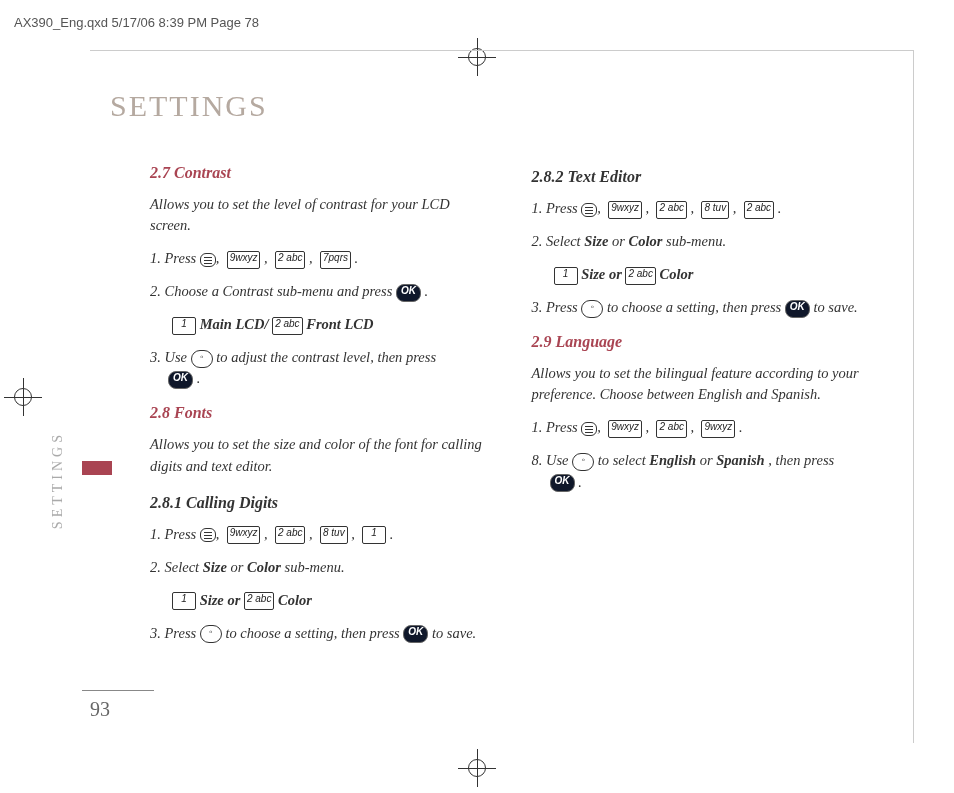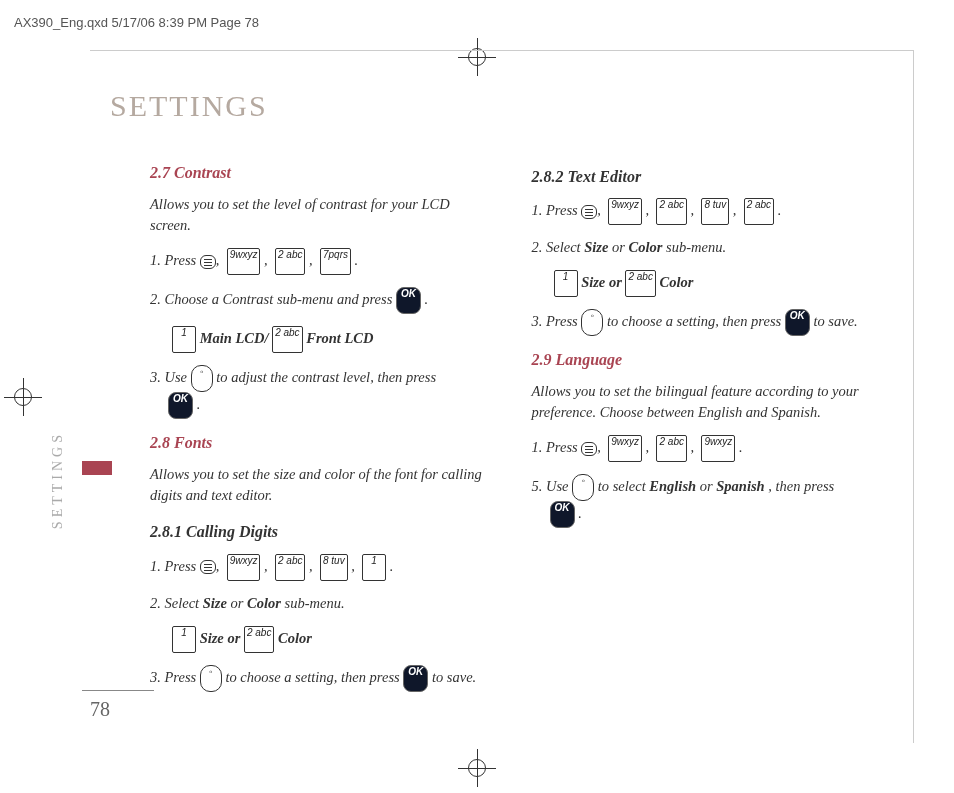--- a/index.html
+++ b/index.html
@@ -122,21 +122,21 @@
   .step { margin: 0 0 12px 0; }
   .indent { margin-left: 22px; margin-bottom: 12px; }
   .key {
     display: inline-block;
     border: 1px solid #333;
     border-radius: 2px;
     font-size: 10px;
     font-family: Arial, sans-serif;
     padding: 0 2px;
     line-height: 12px;
-    height: 27px;
+    height: 18px;
     vertical-align: middle;
     background: #fff;
     color: #222;
     min-width: 24px;
     text-align: center;
   }
   .key.menu {
     border-radius: 6px;
     width: 16px; min-width:16px; height: 14px;
     position: relative;
@@ -180,21 +180,21 @@
 <div class="crop-left">
     <div class="crop-mark-h">
       <div class="crop-circ"></div>
     </div>
   </div>
 
 <div class="page-box">
   <div class="side-bar"></div>
   <div class="side-tab">SETTINGS</div>
   <div class="page-num-line"></div>
-  <div class="page-num">78</div>
+  <div class="page-num">93</div>
 
   <h1 class="page-title">SETTINGS</h1>
 
   <div class="columns">
 
     <div class="col">
       <div class="sec-head">2.7 Contrast</div>
       <p>Allows you to set the level of contrast for your LCD screen.</p>
       <p class="step">
         <span>1. Press </span>
@@ -294,21 +294,21 @@
       <p>Allows you to set the bilingual feature according to your preference. Choose between English and Spanish.</p>
       <p class="step">
         <span>1. Press </span>
         <span class="key menu"></span>,&nbsp;
         <span class="key">9wxyz</span> ,&nbsp;
         <span class="key">2 abc</span> ,&nbsp;
         <span class="key">9wxyz</span>
         <span> .</span>
       </p>
       <p class="step">
-        <span>5. Use </span>
+        <span>8. Use </span>
         <span class="key nav"></span>
         <span> to select </span>
         <b>English</b>
         <span> or </span>
         <b>Spanish</b>
         <span>, then press </span><br>
         <span style="margin-left:18px;" class="key ok">OK</span>
         <span> .</span>
       </p>
     </div>

